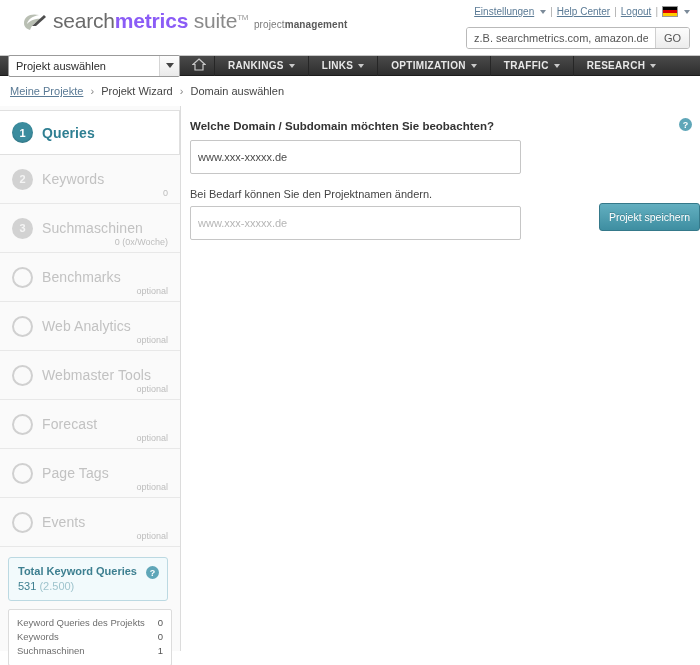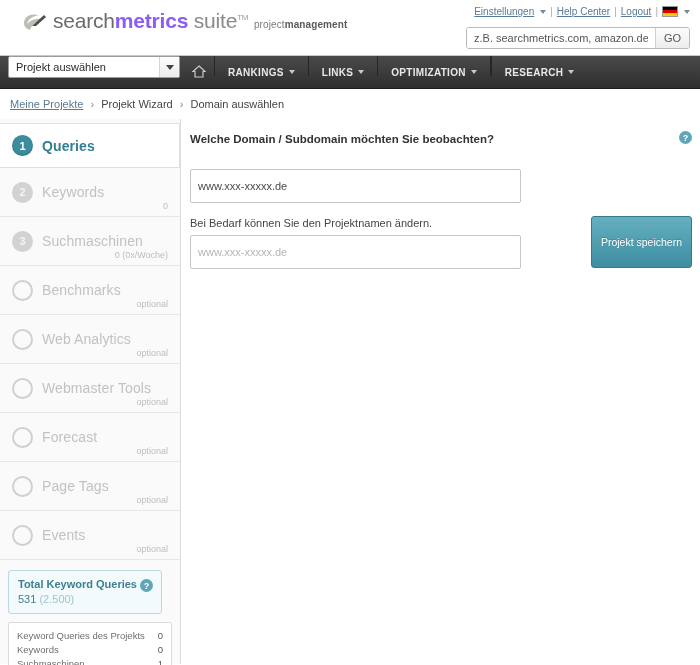--- a/index.html
+++ b/index.html
@@ -109,24 +109,25 @@
     background: linear-gradient(to bottom, #fcfcfc, #ececec);
     font-size: 11px;
     font-family: "Liberation Sans", sans-serif;
     color: #555;
     cursor: pointer;
   }
 
   
   .navbar {
     position: relative;
-    height: 33px;
+    height: 20px;
     background: linear-gradient(to bottom, #4a4a4a, #2e2e2e);
     border-bottom: 1px solid #1c1c1c;
     display: flex;
+    align-items: center;
   }
   .project-select {
     position: relative;
     margin-left: 8px;
     width: 172px; height: 22px;
     background: #fff;
     border: 1px solid #9b9b9b;
     border-radius: 2px;
     display: flex;
     align-items: center;
@@ -265,21 +266,21 @@
     font-weight: bold;
   }
   .step-meta {
     position: absolute;
     right: 12px; bottom: 5px;
     font-size: 9px;
     color: #bdbdbd;
   }
 
   .kw-box {
-    margin: 10px 18px 0 8px;
+    margin: 10px 12px 0 8px;
     border: 1px solid #bcd9e2;
     border-radius: 3px;
     background: #f2fafc;
     padding: 7px 0 8px 9px;
     position: relative;
   }
   .kw-title {
     font-size: 11px;
     font-weight: bold;
     color: #3d7f90;
@@ -326,21 +327,21 @@
     flex: 1;
     position: relative;
     padding: 14px 12px 0 9px;
     background: #fff;
   }
   .main > .help-icon { right: 8px; top: 12px; position: absolute; }
   .form-question {
     font-size: 11.5px;
     font-weight: bold;
     color: #333;
-    margin-bottom: 24px;
+    margin-bottom: 8px;
   }
   .form-sub {
     font-size: 11px;
     color: #444;
     margin: 14px 0 6px 0;
   }
   .text-input {
     width: 331px;
     height: 34px;
     border: 1px solid #c6c6c6;
@@ -350,23 +351,23 @@
     font-family: "Liberation Sans", sans-serif;
     color: #4a4a4a;
     outline: none;
     background: #fff;
   }
   .text-input.placeholder-style { color: #b6b6b6; }
   .text-input::placeholder { color: #b6b6b6; }
 
   .save-btn {
     position: absolute;
-    right: 8px;
+    right: 0;
     top: 97px;
-    padding: 19px 9px;
+    padding: 7px 9px;
     background: linear-gradient(to bottom, #63afc0, #3e8ea1);
     border: 1px solid #35798a;
     border-radius: 3px;
     color: #fff;
     font-size: 10.5px;
     font-family: "Liberation Sans", sans-serif;
     cursor: pointer;
     text-shadow: 0 -1px 0 rgba(0,0,0,0.2);
   }
 </style>
@@ -440,20 +441,24 @@
     <span class="arrow-dn"></span>
   </div>
   <span class="nav-divider"></span>
 
   <div class="nav-item">
     <span>OPTIMIZATION</span>
     <span class="arrow-dn"></span>
   </div>
   <span class="nav-divider"></span>
 
+  <div class="nav-item">
+    <span>TRAFFIC</span>
+    <span class="arrow-dn"></span>
+  </div>
   <span class="nav-divider"></span>
 
   <div class="nav-item">
     <span>RESEARCH</span>
     <span class="arrow-dn"></span>
   </div>
 </div>
 
 <div class="breadcrumb">
   <a href="#">Meine Projekte</a>

